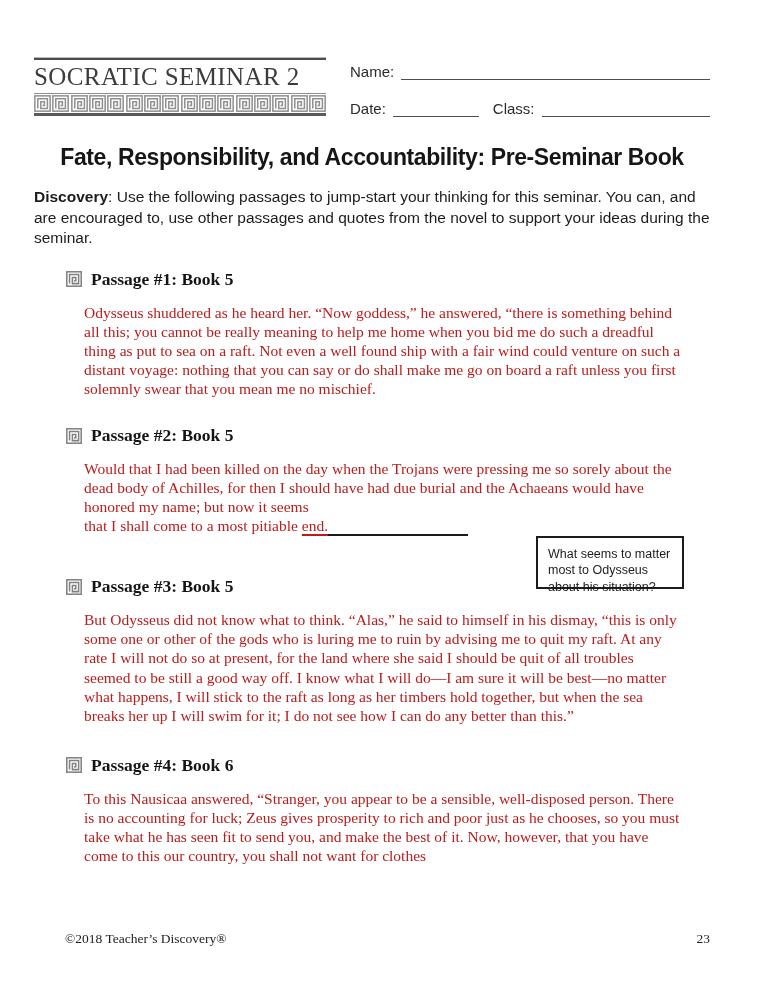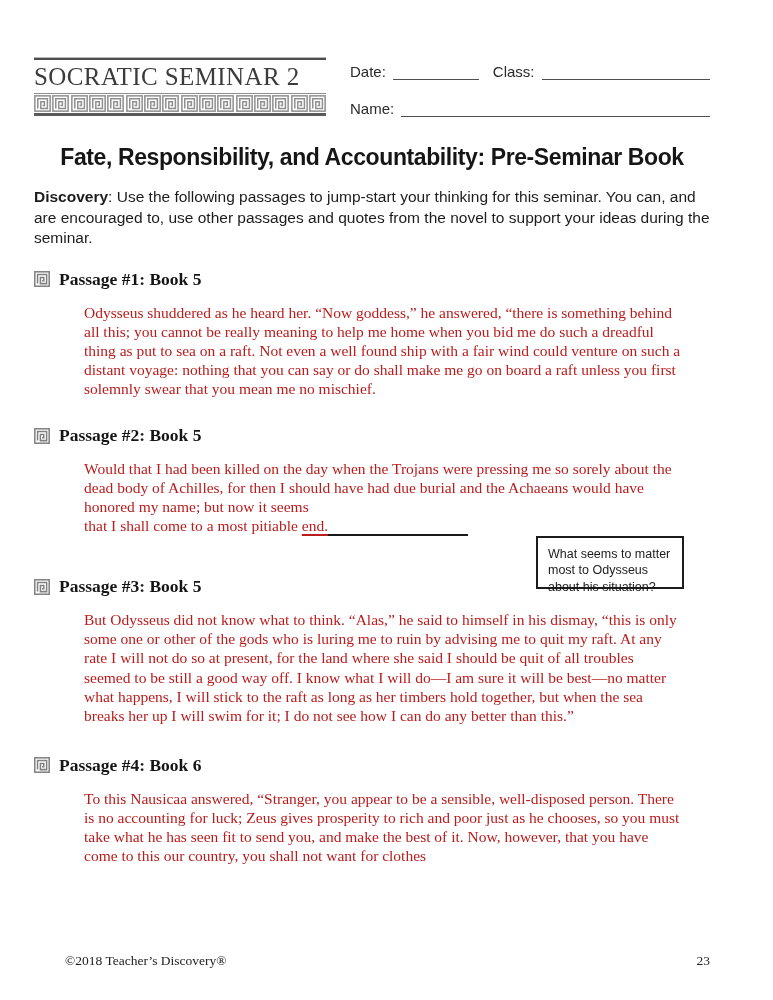--- a/index.html
+++ b/index.html
@@ -56,21 +56,21 @@
     font-family:"Liberation Sans", sans-serif;
     font-size:15.5px; line-height:1.33; color:#1c1c1c;
   }
   .directions b { font-weight:bold; }
 
   
   .passage { margin-top:20px; }
   .passage-2 { margin-top:27px; }
   .passage-3 { margin-top:40px; }
   .passage-4 { margin-top:30px; }
-  .passage-head { display:flex; align-items:center; }
+  .passage-head { display:flex; align-items:center;margin-left:32px; }
   .key-icon { flex:0 0 auto; margin-right:9px; line-height:0; }
   .passage-heading {
     margin:0; font-family:"Liberation Serif", serif;
     font-size:17.5px; font-weight:bold; color:#151515;
   }
   .passage-body {
     margin:13px 0 0 50px;
     font-size:15.5px; line-height:1.23; max-width:597px;
     color:#b91c1c;
   }
@@ -87,21 +87,21 @@
     width:148px; height:53px; box-sizing:border-box;
     border:2px solid #1c1c1c; background:#ffffff;
     padding:8px 6px 6px 10px;
     font-family:"Liberation Sans", sans-serif;
     font-size:12.5px; line-height:1.3; color:#1c1c1c;
     z-index:2;
   }
 
   
   .footer {
-    position:absolute; left:65px; right:63px; top:953px;
+    position:absolute; left:65px; right:63px; top:931px;
     display:flex; align-items:center;
     font-size:13.5px; color:#222222;
   }
   .footer-left { flex:1; text-align:left; }
   .footer-center { flex:0 0 auto; }
   .footer-right { flex:1; text-align:right; }
   .footer-right .italic { font-style:italic; }
 </style>
 </head>
 <body>
@@ -174,29 +174,29 @@
             <path d="M4 14.2 L4 4 L14.2 4 L14.2 14.2 L7.2 14.2 L7.2 7.2 L11 7.2 L11 11 L9 11" fill="none" stroke="#909090" stroke-width="1.6"></path>
           </svg>
           <svg viewBox="0 0 18 18" width="17" height="17">
             <rect x="0.9" y="0.9" width="16.2" height="16.2" fill="none" stroke="#909090" stroke-width="1.6"></rect>
             <path d="M4 14.2 L4 4 L14.2 4 L14.2 14.2 L7.2 14.2 L7.2 7.2 L11 7.2 L11 11 L9 11" fill="none" stroke="#909090" stroke-width="1.6"></path>
           </svg>
         </div>
     </div>
     <div class="fields">
       <div class="field-row">
+        <span class="field-label">Name:</span>
+        <span class="blank blank-name"></span>
+      </div>
+      <div class="field-row">
         <span class="field-label">Date:</span>
         <span class="blank blank-date"></span>
         <span class="field-label class">Class:</span>
         <span class="blank blank-class"></span>
       </div>
-      <div class="field-row">
-        <span class="field-label">Name:</span>
-        <span class="blank blank-name"></span>
-      </div>
     </div>
   </div>
 
   <h1 class="doc-title">Fate, Responsibility, and Accountability: Pre-Seminar Book</h1>
 
   <p class="directions"><b>Discovery</b><span>: Use the following passages to jump-start your thinking for this seminar. You can, and are encouraged to, use other passages and quotes from the novel to support your ideas during the seminar.</span></p>
 
   <section class="passage passage-1">
     <div class="passage-head">
       <span class="key-icon"><svg viewBox="0 0 18 18" width="16" height="16">

